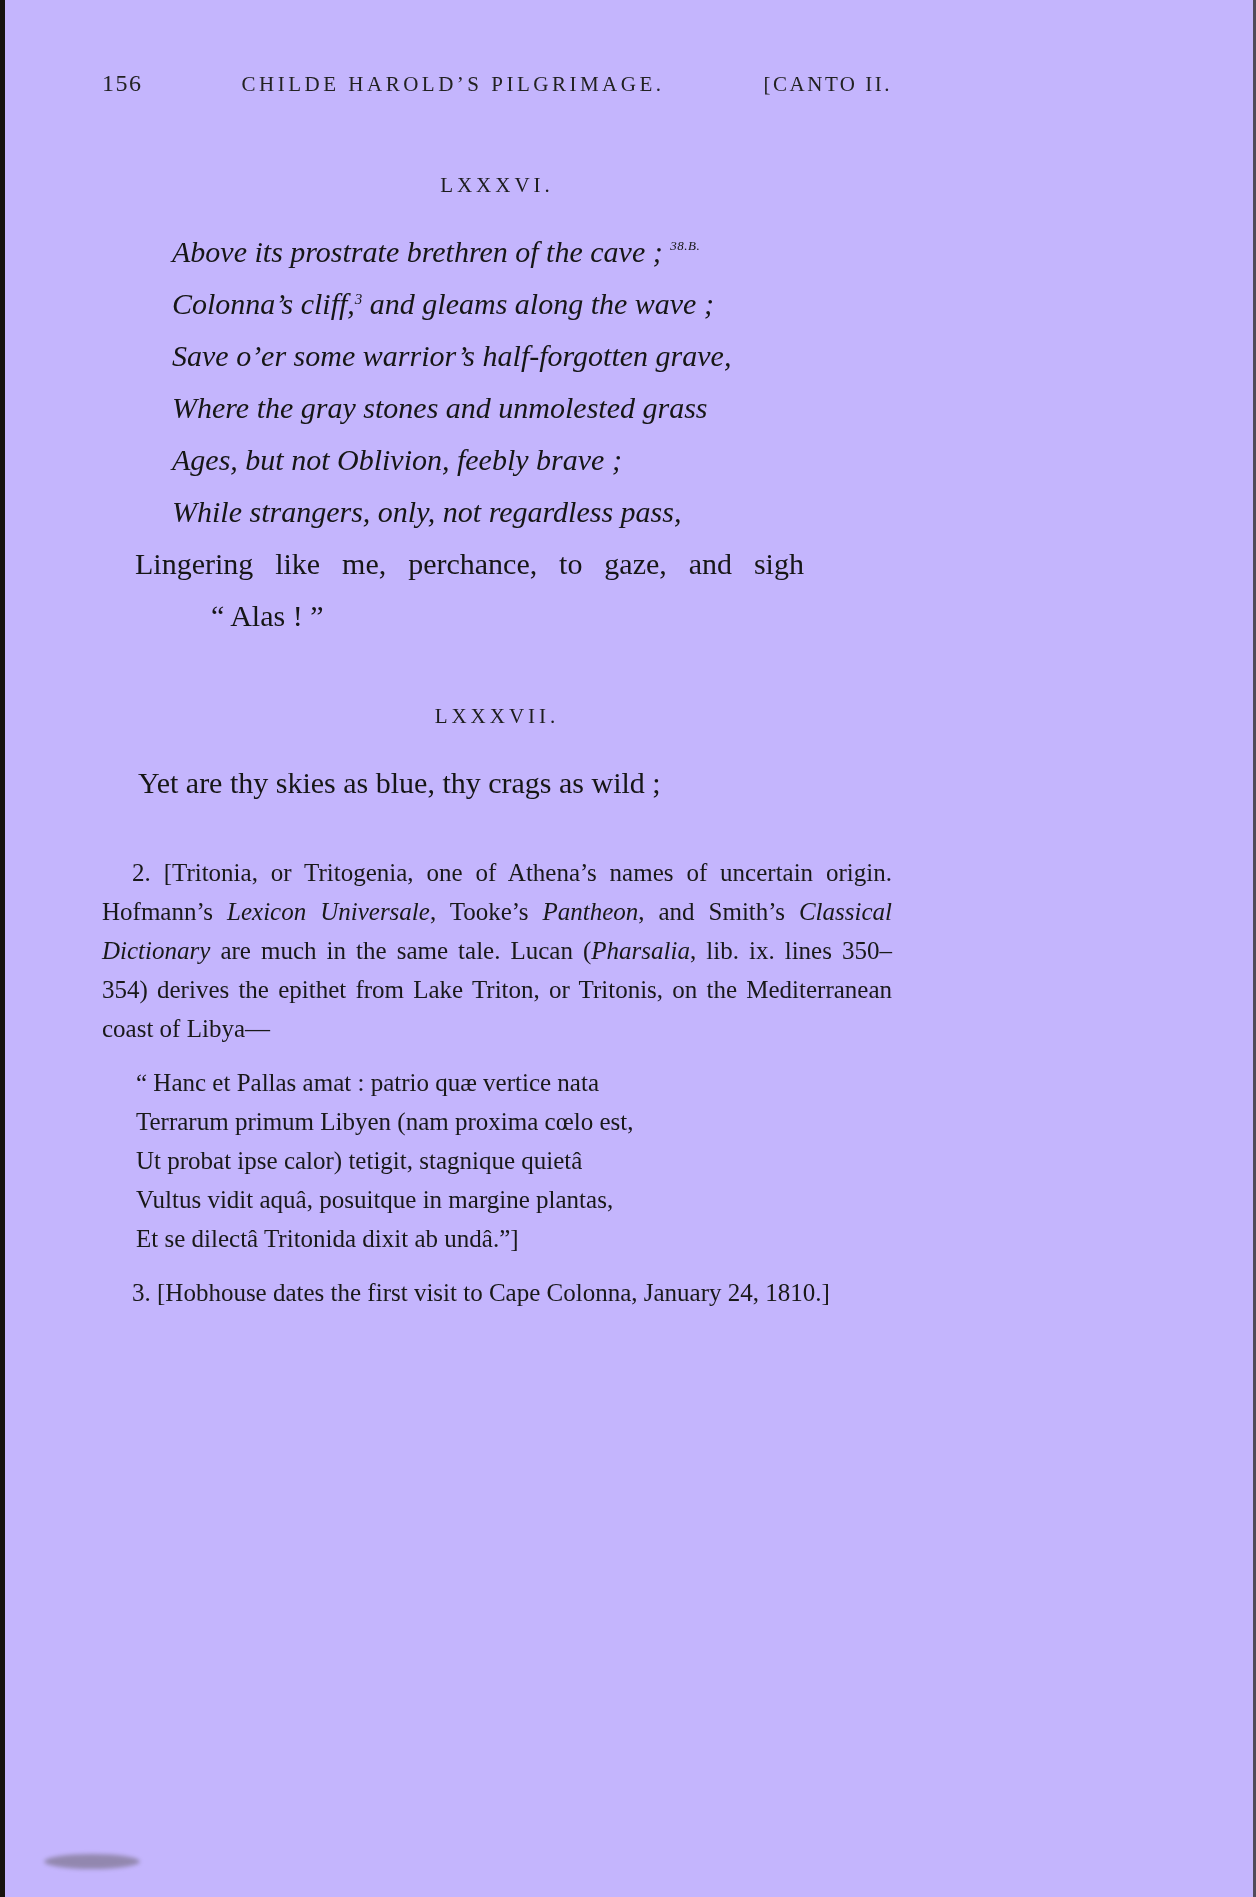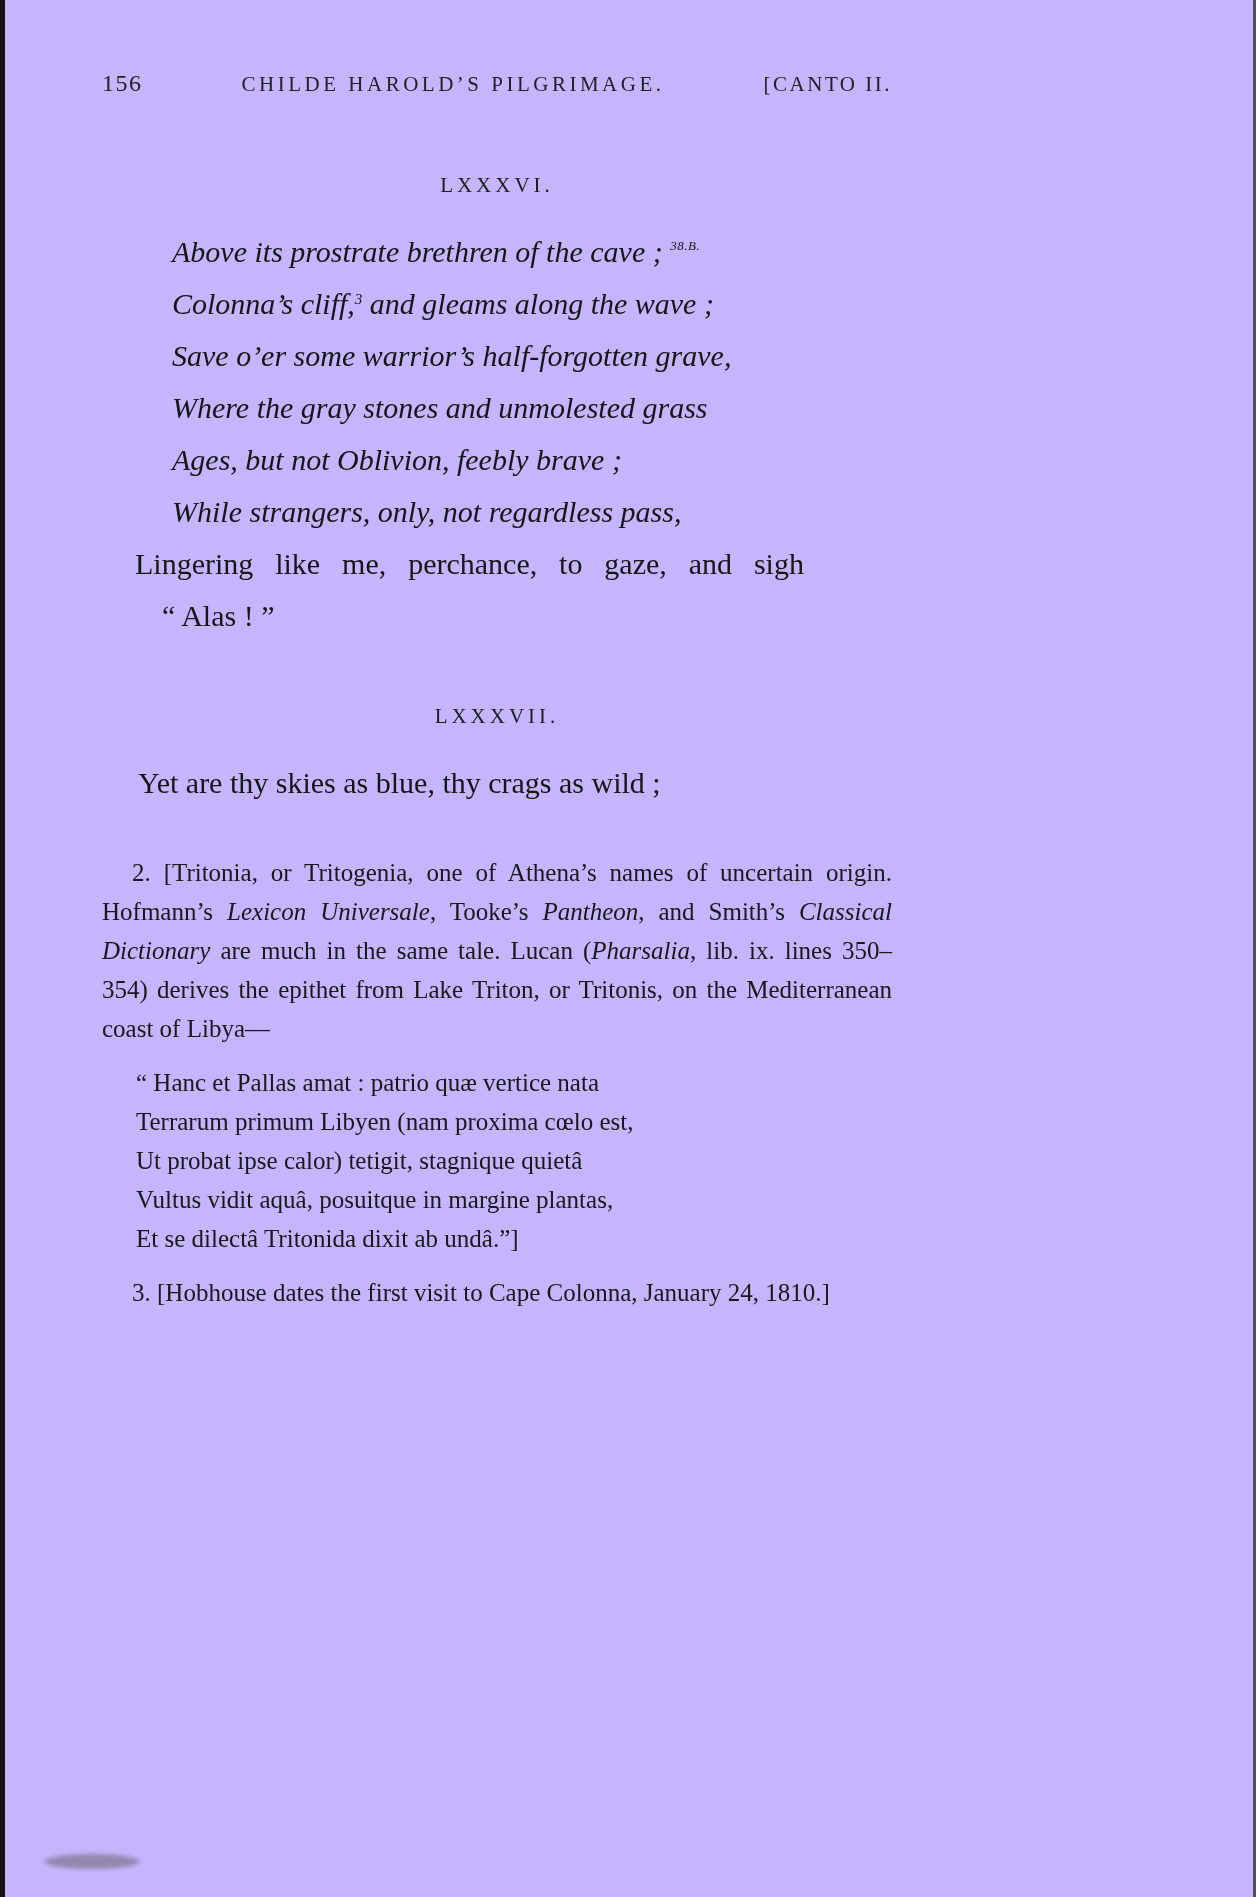--- a/index.html
+++ b/index.html
@@ -30,21 +30,21 @@
     text-align:center;font-size:21px;letter-spacing:4px;
     margin-top:76px;color:#1d1d1d;
   }
   .stanza-heading.second{margin-top:62px;}
 
   .stanza{margin-top:28px;font-size:30px;line-height:52px;color:#161616;}
   .poem-line{white-space:nowrap;}
   .ind-a{margin-left:36px;}
   .ind-b{margin-left:70px;font-style:italic;}
   .ind-alex{margin-left:33px;word-spacing:0.48em;}
-  .ind-alas{margin-left:60px;}
+  .ind-alas{margin-left:109px;}
 
   sup.note-ref{font-size:15px;vertical-align:10px;line-height:0;}
   sup.variant-ref{font-size:13px;vertical-align:12px;line-height:0;letter-spacing:.5px;}
 
   .footnotes{
     margin-top:44px;
     font-size:25px;line-height:39px;
     text-align:justify;color:#191919;
   }
   .footnote{text-indent:30px;margin:0;}

